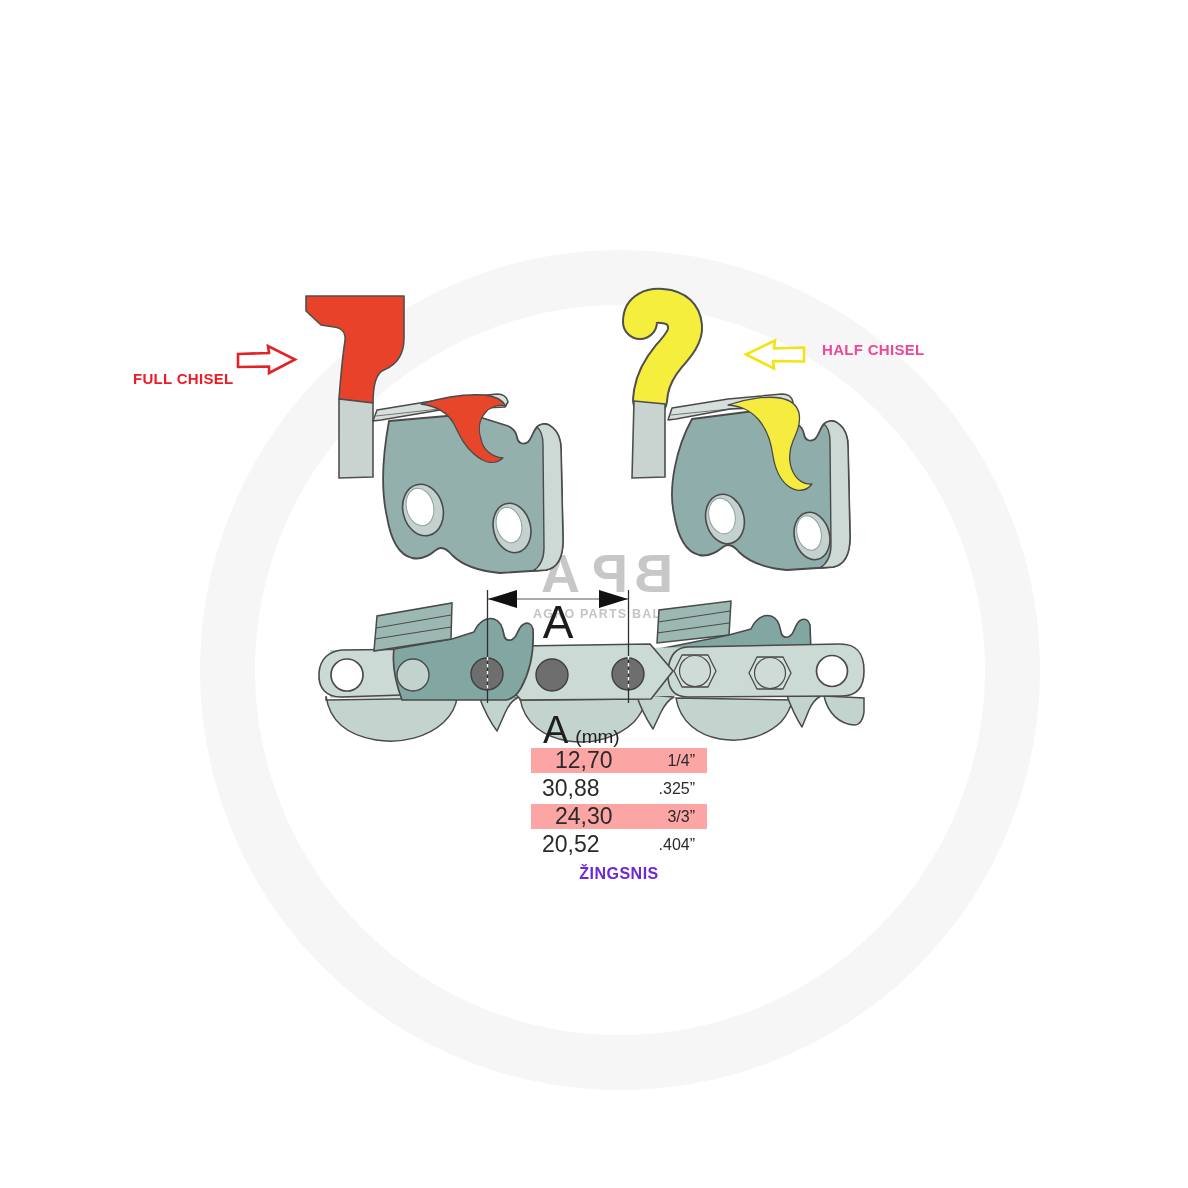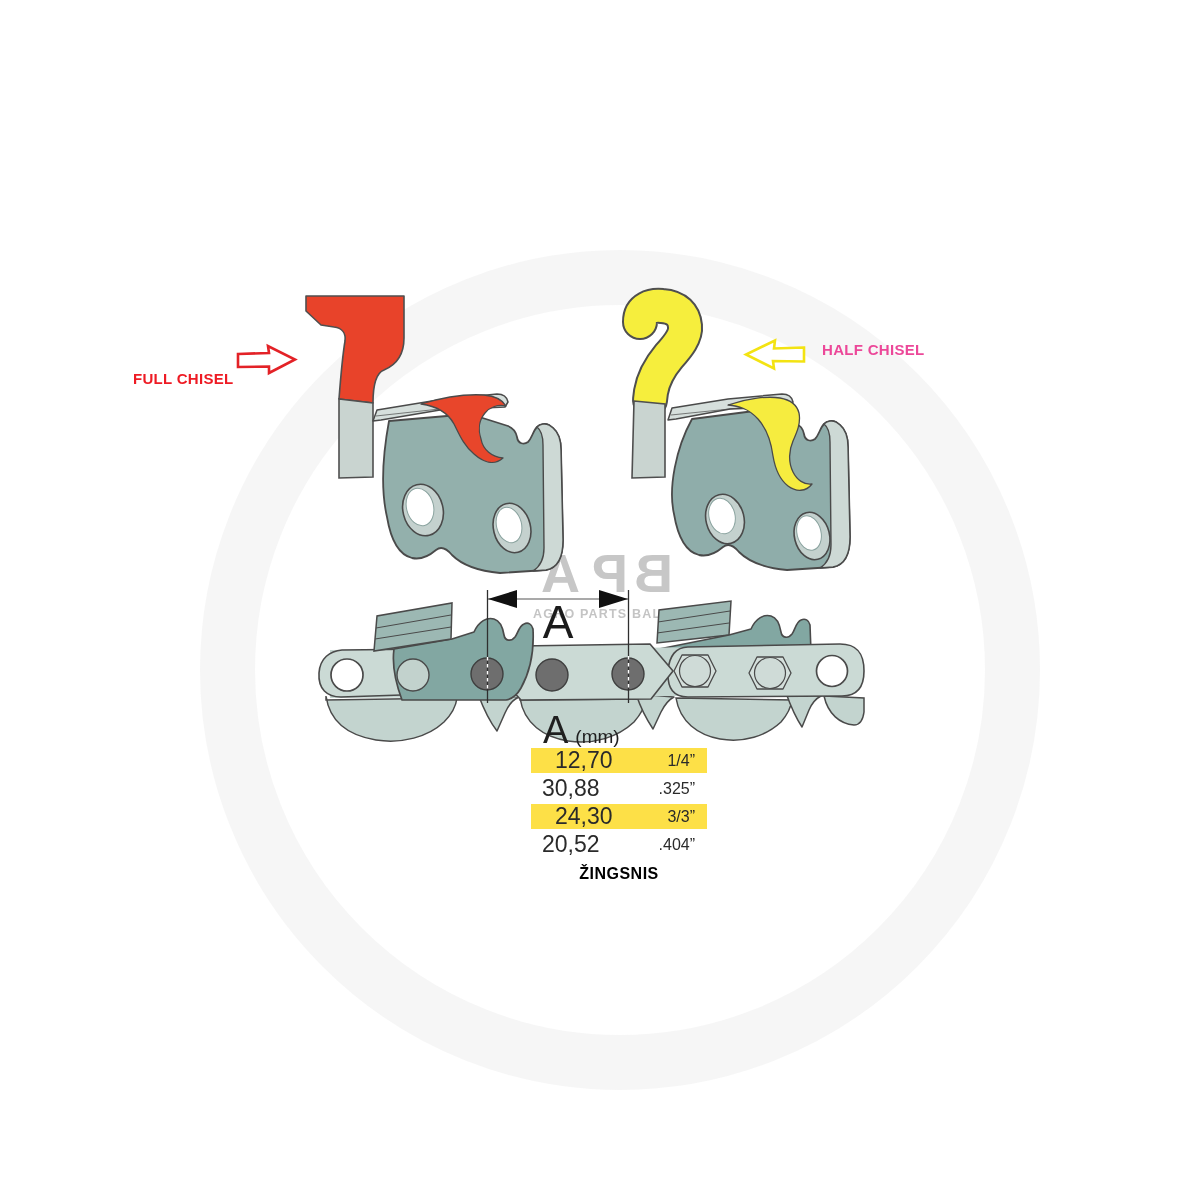--- a/index.html
+++ b/index.html
@@ -16,23 +16,23 @@
   .lbl{font-size:15px;font-weight:bold;letter-spacing:.3px;white-space:nowrap;}
   .lbl-full{left:133px;top:370px;color:#ee1b24;}
   .lbl-half{left:822px;top:341px;color:#ec4899;}
   
   .ptable{left:531px;top:712px;width:176px;}
   .ptable .hdr{padding-left:12px;height:36px;display:flex;align-items:baseline;color:#1f1f1f;}
   .ptable .hdr .big{font-size:38px;line-height:36px;}
   .ptable .hdr .small{font-size:19px;margin-left:7px;}
   .prow{height:25px;margin-bottom:3px;display:flex;justify-content:space-between;align-items:center;
         padding:0 12px 0 11px;font-size:23px;color:#2a2a2a;}
-  .prow.hl{background:#fde047;padding-left:24px;}
+  .prow.hl{background:#fca5a5;padding-left:24px;}
   .prow .in{font-size:16px;}
-  .caption{margin-top:8px;text-align:center;font-size:16px;font-weight:bold;color:#000000;letter-spacing:.5px;}
+  .caption{margin-top:8px;text-align:center;font-size:16px;font-weight:bold;color:#6d28d9;letter-spacing:.5px;}
   svg{position:absolute;left:0;top:0;}
 </style>
 </head>
 <body>
 
 <div class="abs wm-ring"></div>
 <div class="abs wm-logo"><span>A</span><span class="mirror">P</span><span class="mirror">B</span></div>
 <div class="abs wm-sub">AGRO PARTS BALTIJA</div>
 
 <svg width="1188" height="1188" viewBox="0 0 1188 1188">

